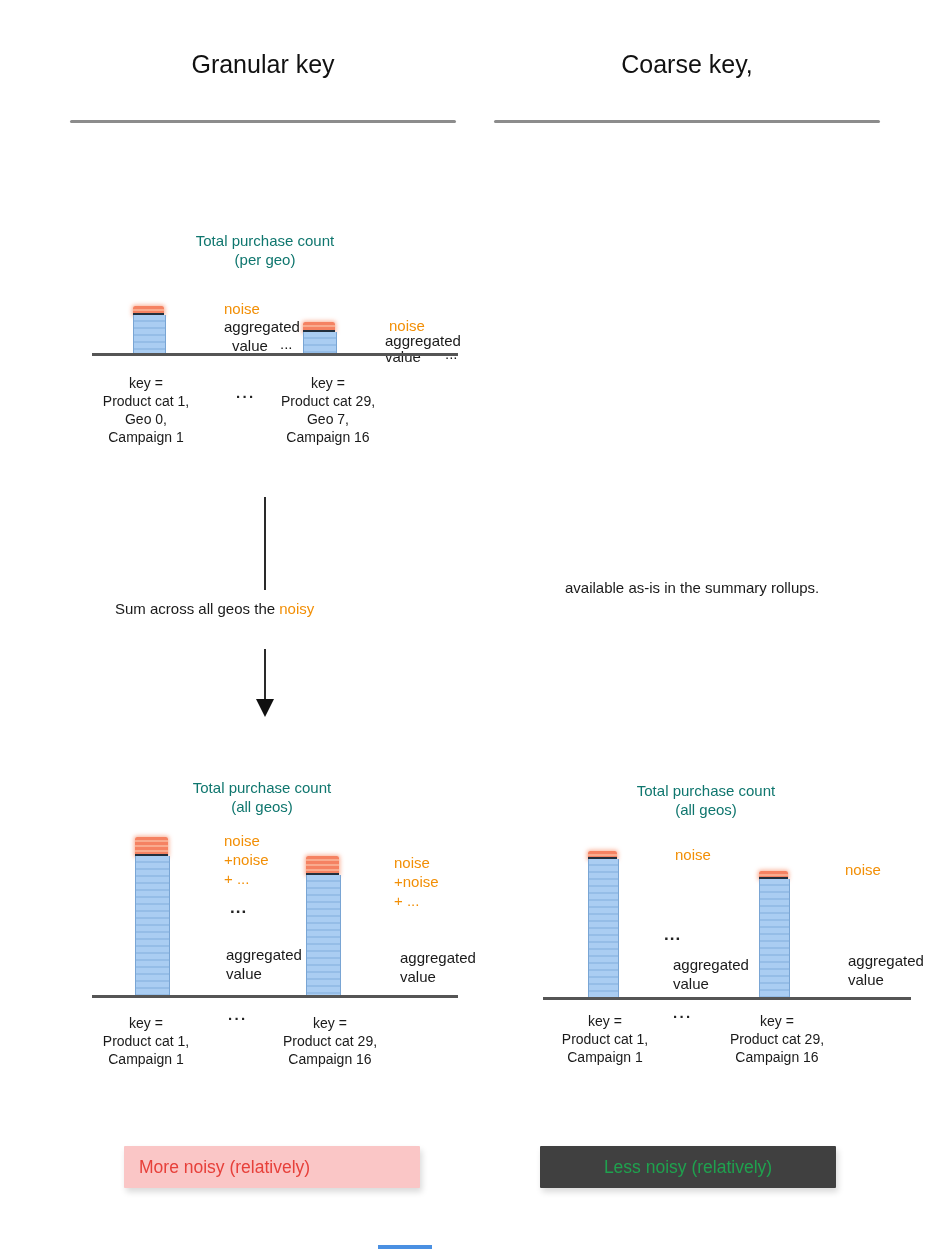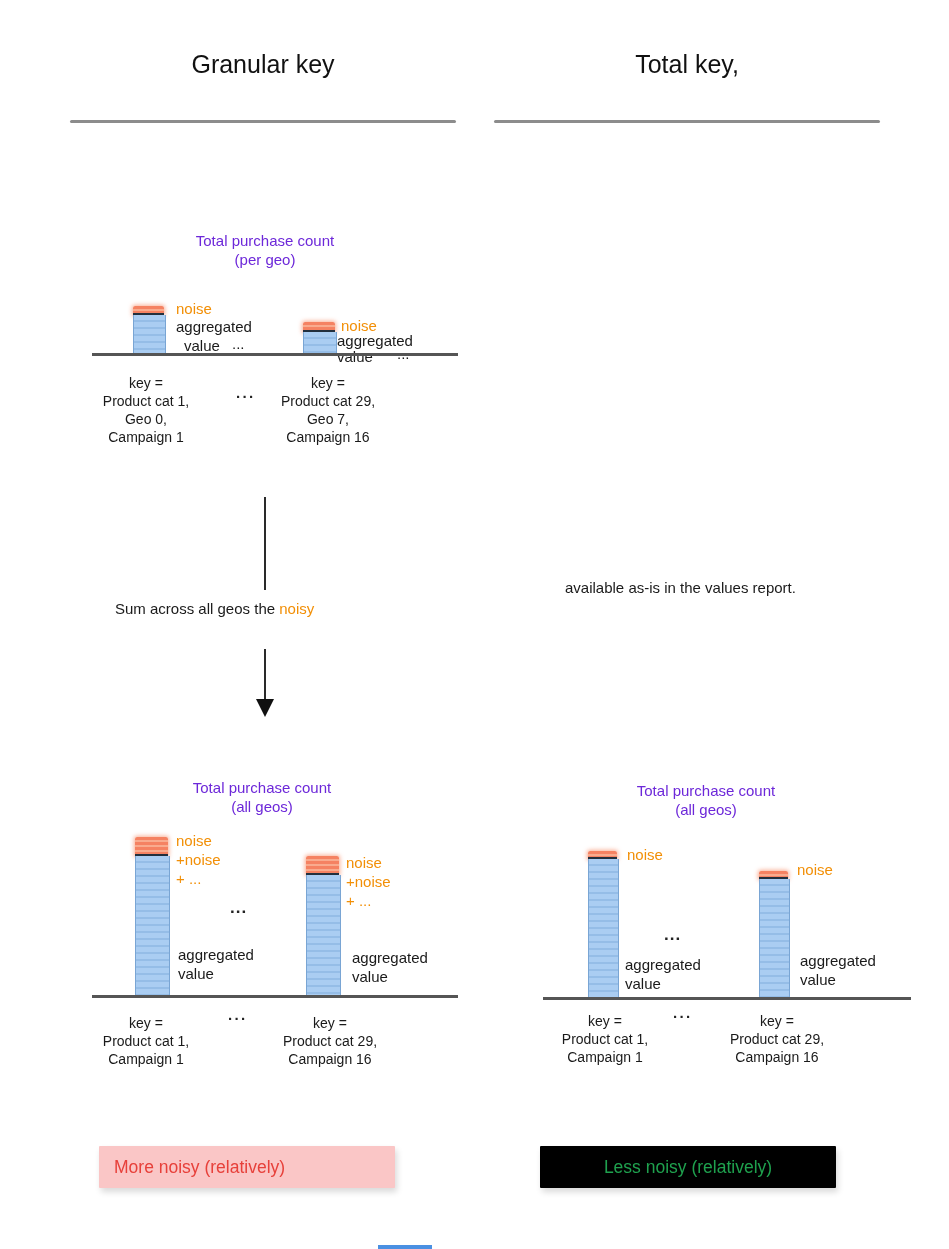--- a/index.html
+++ b/index.html
@@ -3,66 +3,66 @@
 <meta charset="utf-8">
 <style>
   html,body { margin:0; padding:0; background:#fff; }
   #canvas {
     position:relative; width:949px; height:1249px; background:#ffffff;
     font-family:"Liberation Sans", sans-serif; color:#1a1a1a; overflow:hidden;border-radius:8px;
   }
   .abs { position:absolute; }
   .col-title { font-size:25px; line-height:33px; text-align:center; color:#111; }
   .divider { height:3px; background:#8c8c8c; border-radius:2px; }
-  .chart-title { font-size:15px; line-height:19px; text-align:center; color:#6d28d9; }
+  .chart-title { font-size:15px; line-height:19px; text-align:center; color:#0f766e; }
   .baseline { height:3px; background:#555; }
   .bar-blue {
     background: repeating-linear-gradient(180deg,
       #aacdf2 0px, #aacdf2 5px, #95bde7 5px, #95bde7 7px);
     border-left:1.5px solid #79a5d4; border-right:1.5px solid #79a5d4;
   }
   .noise-cap {
     background: repeating-linear-gradient(180deg,
       #f58262 0px, #f58262 3px, #f9ab8e 3px, #f9ab8e 5px);
     border-bottom:2px solid #22303e;
     box-shadow: 0 0 4px 1px rgba(247,130,90,0.65);
     border-radius:2px 2px 0 0;
   }
-  .lbl { font-size:15px; line-height:19px; white-space:nowrap; }
+  .lbl { font-size:15px; line-height:19px; white-space:nowrap;margin-left:48px; }
   .orange { color:#F28F06; }
   .key { font-size:14px; line-height:18px; text-align:center; white-space:nowrap; }
   .kdots { font-size:15px; font-weight:bold; letter-spacing:1.5px; color:#222; }
   .mdots { font-size:17px; font-weight:bold; color:#222; letter-spacing:1px; }
   .vline { width:2px; background:#2a2a2a; }
   .arrow-head {
     width:0; height:0;
     border-left:9px solid transparent; border-right:9px solid transparent;
     border-top:18px solid #101010;
   }
   .sum-text { font-size:15px; line-height:21px; text-align:left; }
   .note { font-size:15px; line-height:19.5px; white-space:nowrap; }
   .verdict {
     height:42px; font-size:17.5px; display:flex; align-items:center;
     box-shadow: 2px 4px 6px rgba(0,0,0,0.15); border-radius:1px;
   }
   .verdict-pink { background:#FAC6C6; color:#E7403A; }
-  .verdict-green { background:#000000; color:#1FA14E; }
+  .verdict-green { background:#404040; color:#1FA14E; }
 </style>
 </head>
 <body>
 
 <div id="canvas">
 
   <div class="abs col-title" style="left:70px; top:48px; width:386px;">
     <div>Granular key</div>
   </div>
   <div class="abs divider" style="left:70px; top:120px; width:386px;"></div>
 
   <div class="abs col-title" style="left:494px; top:48px; width:386px;">
-    <div>Total key,</div>
+    <div>Coarse key,</div>
   </div>
   <div class="abs divider" style="left:494px; top:120px; width:386px;"></div>
 
   <div class="abs chart-title" style="left:130px; top:231px; width:270px;">
     <div>Total purchase count</div>
     <div>(per geo)</div>
   </div>
 
   <div class="abs noise-cap" style="left:133px; top:306px; width:31px; height:7px;"></div>
   <div class="abs bar-blue" style="left:133px; top:315px; width:31px; height:38px;"></div>
@@ -95,21 +95,21 @@
   </div>
 
   <div class="abs vline" style="left:264px; top:497px; height:93px;"></div>
   <div class="abs sum-text" style="left:115px; top:598px; width:300px;">
     <div><span>Sum across all geos the </span><span class="orange">noisy</span></div>
   </div>
   <div class="abs vline" style="left:264px; top:649px; height:52px;"></div>
   <div class="abs arrow-head" style="left:256px; top:699px;"></div>
 
   <div class="abs note" style="left:565px; top:578px;">
-    <div>available as-is in the values report.</div>
+    <div>available as-is in the summary rollups.</div>
   </div>
 
   <div class="abs chart-title" style="left:127px; top:778px; width:270px;">
     <div>Total purchase count</div>
     <div>(all geos)</div>
   </div>
 
   <div class="abs noise-cap" style="left:135px; top:837px; width:33px; height:17px;"></div>
   <div class="abs bar-blue" style="left:135px; top:856px; width:33px; height:139px;"></div>
   <div class="abs lbl orange" style="left:176px; top:831px;">
@@ -180,21 +180,21 @@
     <div>Product cat 1,</div>
     <div>Campaign 1</div>
   </div>
   <div class="abs kdots" style="left:673px; top:1008px;">···</div>
   <div class="abs key" style="left:697px; top:1012px; width:160px;">
     <div>key =</div>
     <div>Product cat 29,</div>
     <div>Campaign 16</div>
   </div>
 
-  <div class="abs verdict verdict-pink" style="left:99px; top:1146px; width:296px; padding-left:15px; box-sizing:border-box;">
+  <div class="abs verdict verdict-pink" style="left:124px; top:1146px; width:296px; padding-left:15px; box-sizing:border-box;">
     <span>More noisy (relatively)</span>
   </div>
   <div class="abs verdict verdict-green" style="left:540px; top:1146px; width:296px; justify-content:center; box-sizing:border-box;">
     <span>Less noisy (relatively)</span>
   </div>
 
   <div class="abs" style="left:378px; top:1245px; width:54px; height:4px; background:#4a90e2;"></div>
 
 </div>
 

